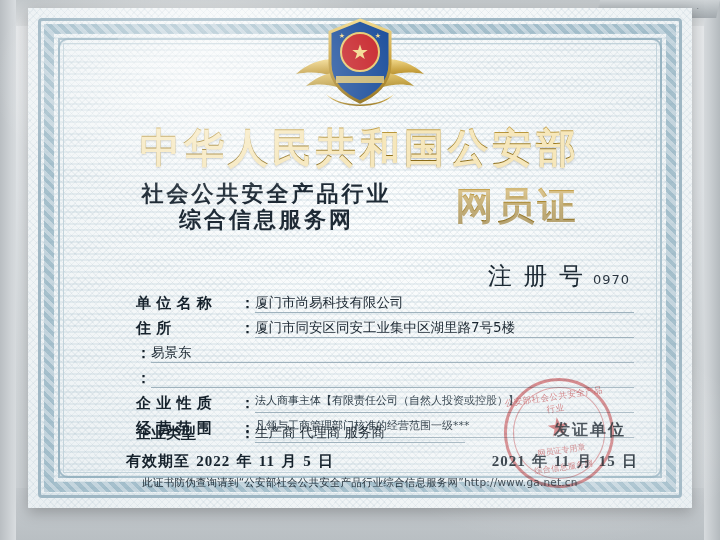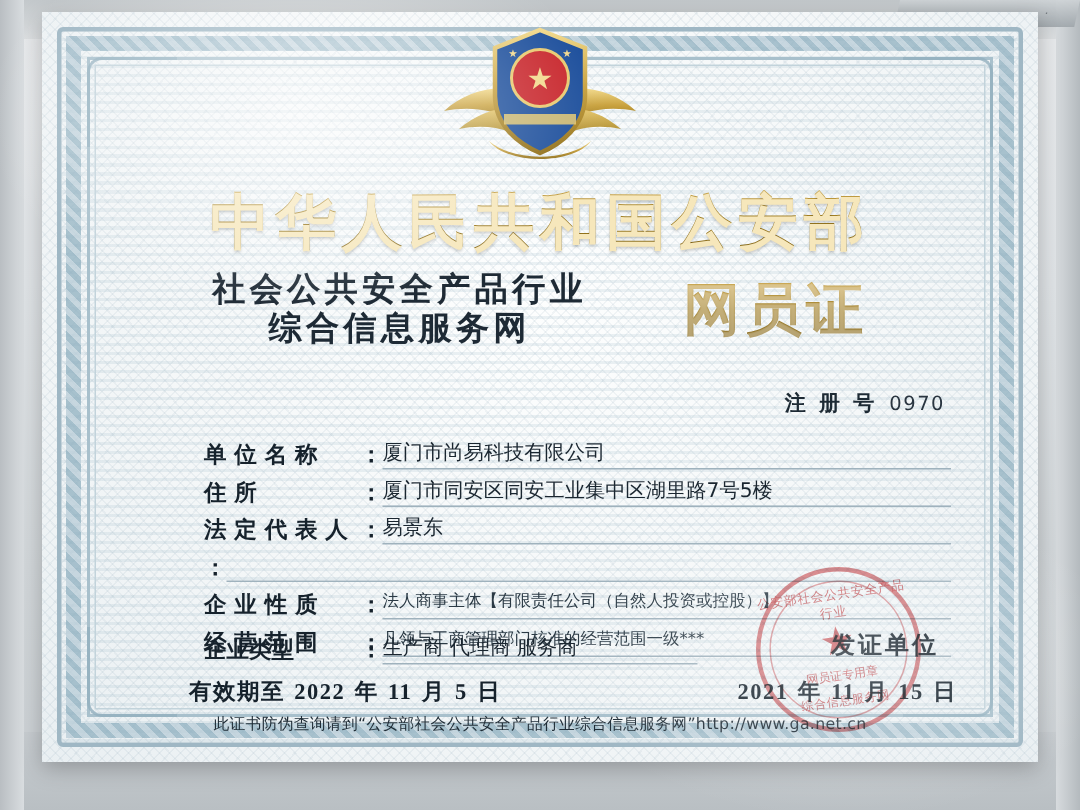--- a/index.html
+++ b/index.html
@@ -122,21 +122,21 @@
     padding-left:6px;
     margin-left:48px;
   }
 
   
   .reg{
     position:absolute;right:62px;top:252px;
     display:flex;align-items:baseline;gap:8px;
     font-family:"DejaVu Sans","Liberation Sans",sans-serif;
   }
-  .reg-label{font-size:14px;font-weight:bold;color:#1d2a34;letter-spacing:2px;margin-left:21px;}
+  .reg-label{font-size:24px;font-weight:normal;color:#1d2a34;letter-spacing:2px;margin-left:21px;}
   .reg-val{font-size:13px;color:#2a3540;letter-spacing:1px;}
 
   
   .fields{
     position:absolute;left:108px;right:58px;top:286px;
   }
   .frow{
     display:flex;margin-bottom:6px;
   }
   .flabel{
@@ -310,21 +310,20 @@
         <span class="fval">厦门市尚易科技有限公司</span>
       </div>
 
       <div class="frow">
         <span class="flabel">住      所</span>
         <span class="fcolon">：</span>
         <span class="fval">厦门市同安区同安工业集中区湖里路7号5楼</span>
       </div>
 
       <div class="frow">
-        <span class="flabel">法 定 代 表 人</span>
         <span class="fcolon">：</span>
         <span class="fval">易景东</span>
       </div>
 
       <div class="frow">
         <span class="fcolon">：</span>
         <span class="fval blank"></span>
       </div>
 
       <div class="frow">

